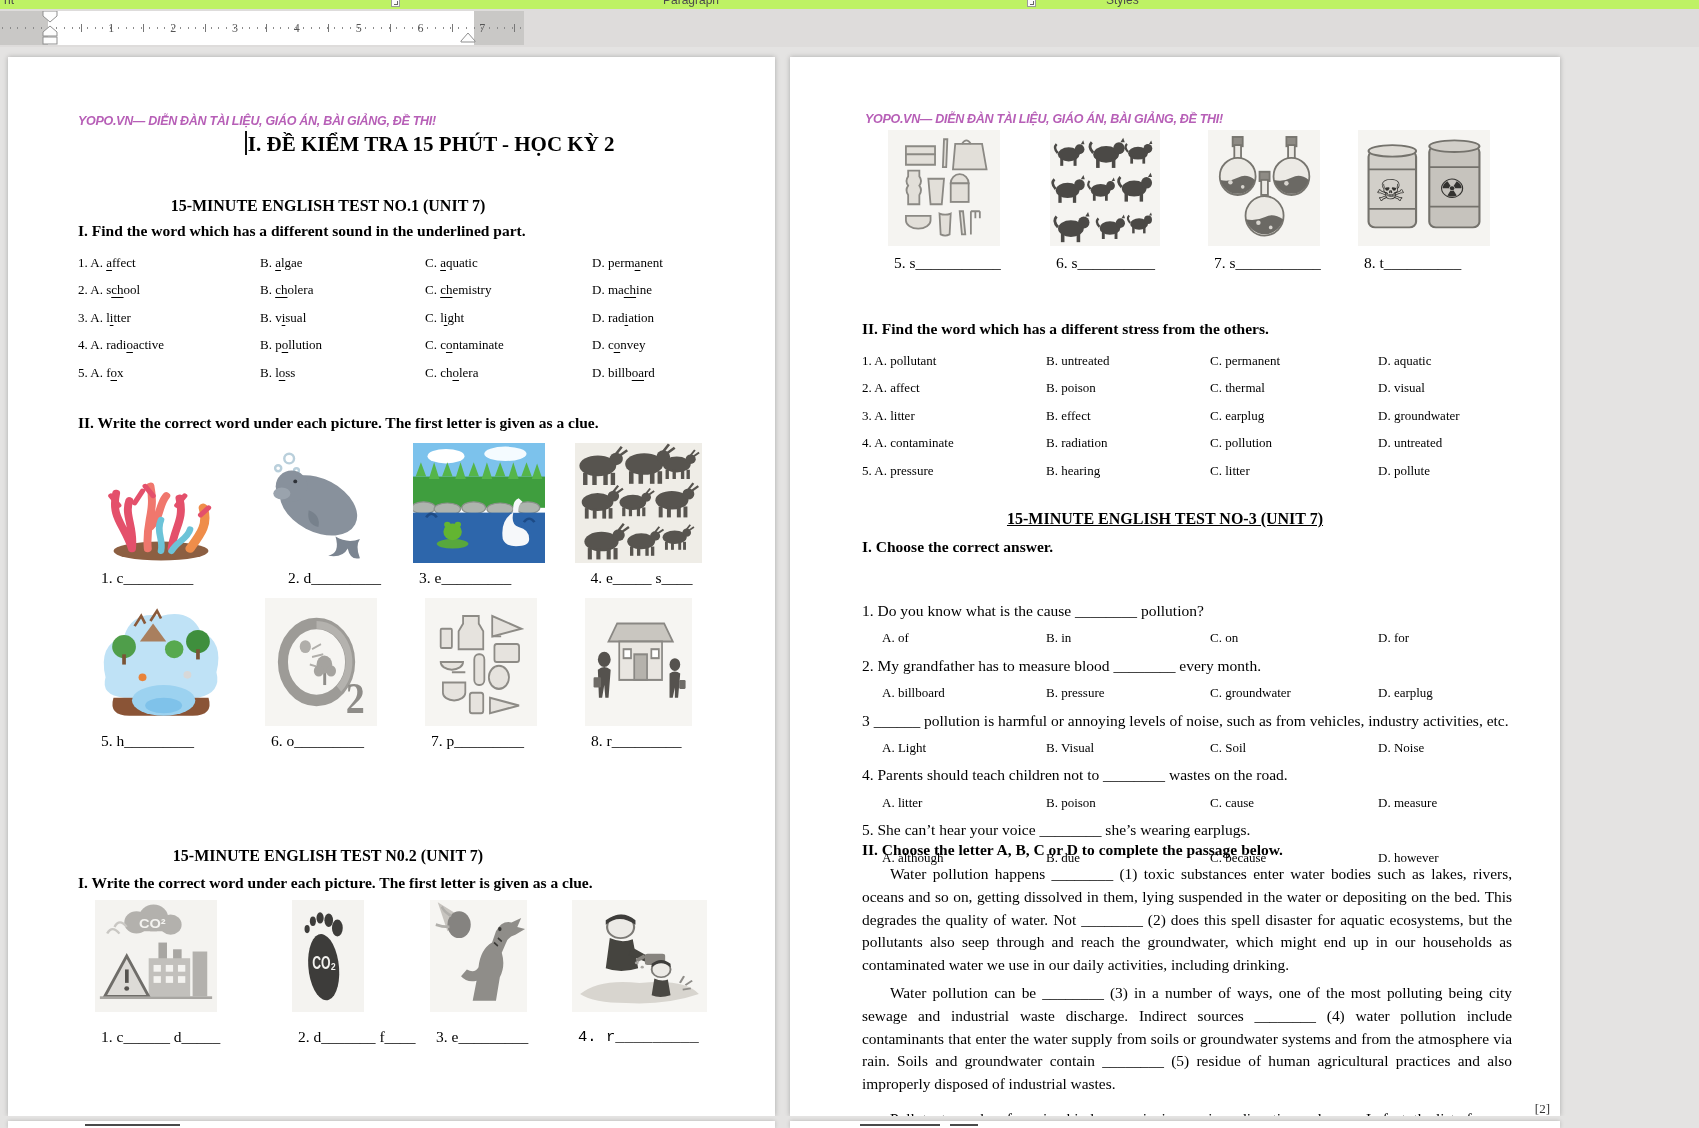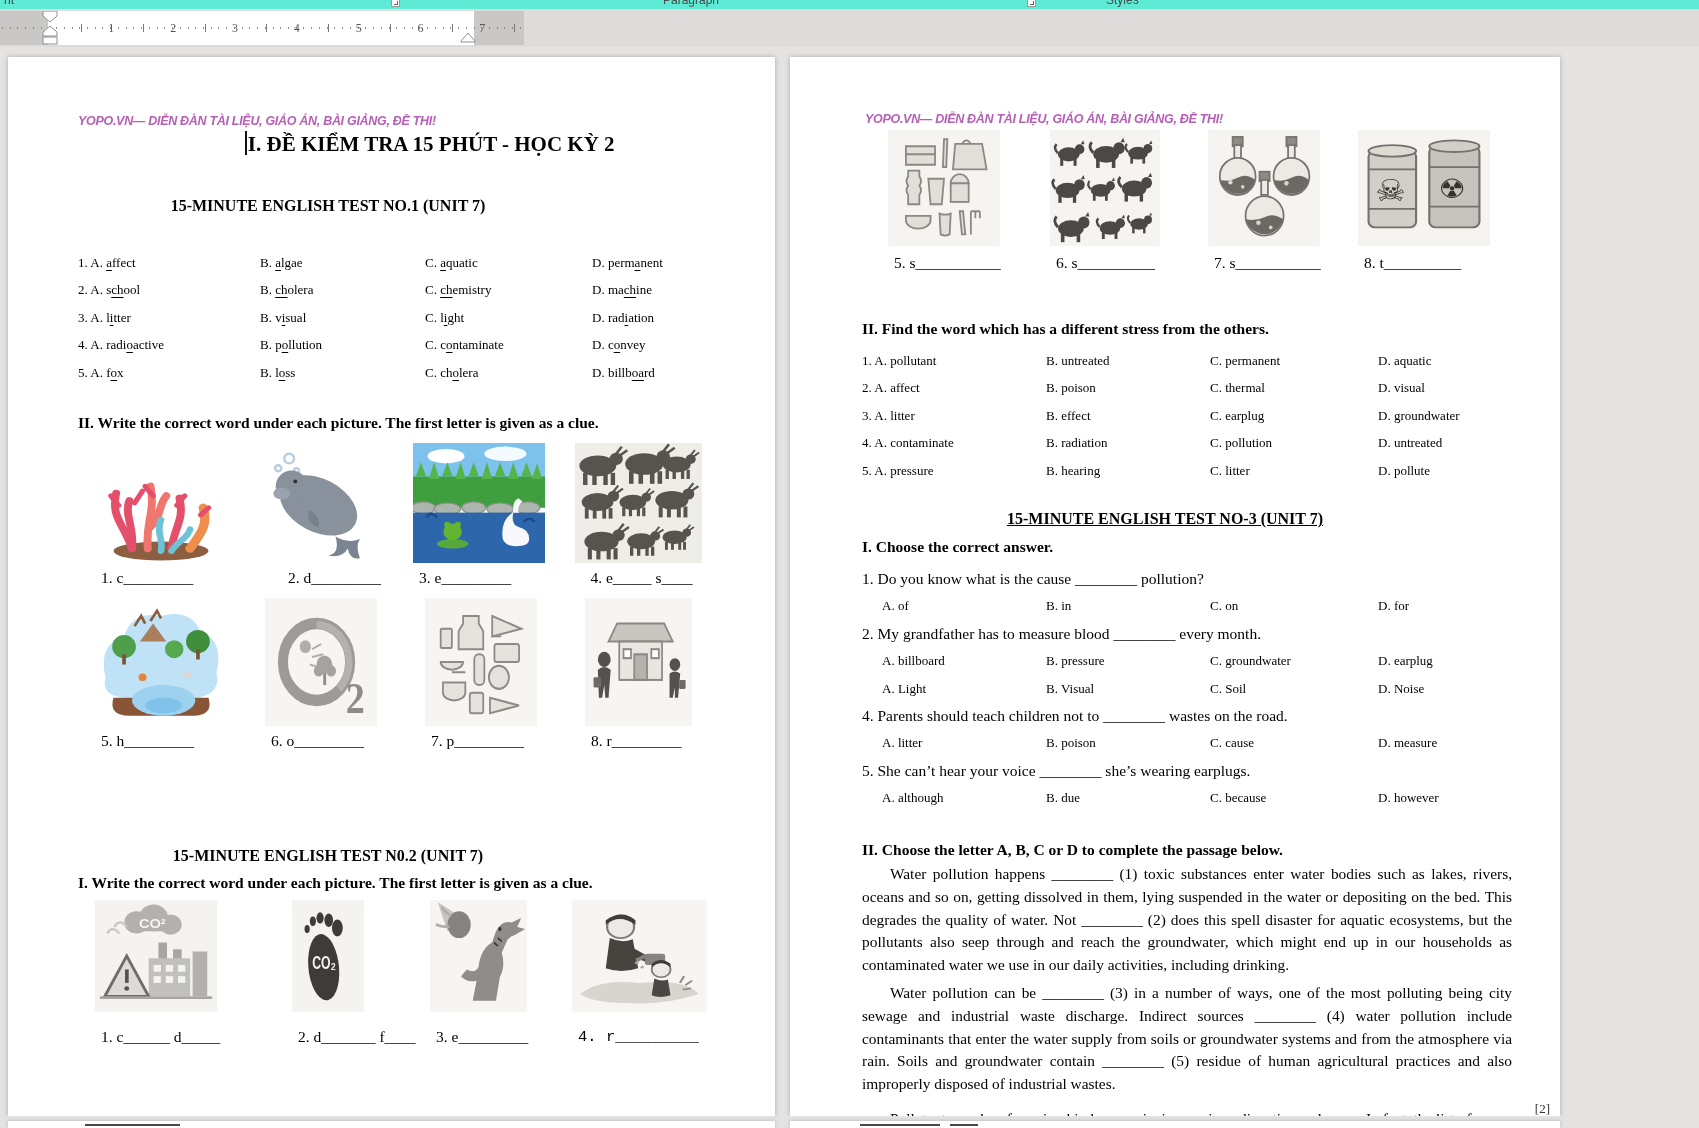--- a/index.html
+++ b/index.html
@@ -1,20 +1,20 @@
 <!DOCTYPE html>
 <html><head>
 <meta charset="utf-8">
 <style>
   *{box-sizing:border-box;margin:0;padding:0}
   html,body{width:1699px;height:1128px;overflow:hidden;background:#e4e3e2;
     font-family:"Liberation Serif",serif;-webkit-font-smoothing:antialiased}
   .stage{position:relative;width:1699px;height:1128px}
   
-  .ribbon{position:absolute;left:0;top:0;width:1699px;height:9px;background:#5eead4;overflow:hidden;
+  .ribbon{position:absolute;left:0;top:0;width:1699px;height:9px;background:#bef264;overflow:hidden;
     font-family:"Liberation Sans",sans-serif;color:#4a4a4a}
   .ribbon span.glabel{position:absolute;top:-7px;font-size:12px}
   .launcher{position:absolute;top:-2px;width:9px;height:9px;border:1px solid #9a9a9a;background:#fbfbfb}
   .launcher:after{content:"";position:absolute;right:1px;bottom:1px;width:3px;height:3px;border-right:1px solid #666;border-bottom:1px solid #666}
   
   .ruler-zone{position:absolute;left:0;top:9px;width:1699px;height:38px;background:#dedcdb}
   .ruler{position:absolute;left:0;top:2px;width:524px;height:34px;background:#c9c8c6}
   .ruler .white{position:absolute;left:48px;top:0;width:426px;height:34px;background:#ffffff}
   .ruler .ticks-minor{position:absolute;left:2px;top:16px;width:520px;height:2px;
     background-image:repeating-linear-gradient(90deg,#8c8c8c 0 1px,transparent 1px 7.73px)}
@@ -91,20 +91,21 @@
       </svg>
     </div>
   </div>
 
   <div class="page page1">
     <div class="pink" style="left:70px;top:57px">YOPO.VN— DIỄN ĐÀN TÀI LIỆU, GIÁO ÁN, BÀI GIẢNG, ĐỀ THI!</div>
     <div class="doc-title" style="top:74px">
       <span class="caret"></span><span>I. ĐỀ KIỂM TRA 15 PHÚT - HỌC KỲ 2</span>
     </div>
     <div class="test-title" style="top:140px">15-MINUTE ENGLISH TEST NO.1 (UNIT 7)</div>
+    <div class="heading" style="left:70px;top:165px">I. Find the word which has a different sound in the underlined part.</div>
     <div id="sound-rows" class="abs" style="left:70px;top:192px;width:690px">
         <div class="row4 g1">
           <div>1. A. <span class="ul">a</span>ffect</div>
           <div>B. <span class="ul">a</span>lgae</div>
           <div>C. <span class="ul">a</span>quatic</div>
           <div>D. perm<span class="ul">a</span>nent</div>
         </div>
         <div class="row4 g1">
           <div>2. A. s<span class="ul">ch</span>ool</div>
           <div>B. <span class="ul">ch</span>olera</div>
@@ -643,35 +644,36 @@
         </div>
         <div class="row4 g2">
           <div>5. A. pressure</div>
           <div>B. hearing</div>
           <div>C. litter</div>
           <div>D. pollute</div>
         </div>
       </div>
     <div class="test-title und" style="left:40px;top:453px;width:670px">15-MINUTE ENGLISH TEST NO-3 (UNIT 7)</div>
     <div class="heading" style="left:72px;top:481px">I. Choose the correct answer.</div>
-    <div id="mcq" class="abs" style="left:72px;top:508px;width:690px">
+    <div id="mcq" class="abs" style="left:72px;top:540px;width:690px">
         <div class="stem">1. Do you know what is the cause ________ pollution?</div>
         <div class="row4 g3">
           <div>A. of</div>
           <div>B. in</div>
           <div>C. on</div>
           <div>D. for</div>
         </div>
         <div class="stem">2. My grandfather has to measure blood ________ every month.</div>
         <div class="row4 g3">
           <div>A. billboard</div>
           <div>B. pressure</div>
           <div>C. groundwater</div>
           <div>D. earplug</div>
         </div>
+        <div class="stem">3 ______ pollution is harmful or annoying levels of noise, such as from vehicles, industry activities, etc.</div>
         <div class="row4 g3">
           <div>A. Light</div>
           <div>B. Visual</div>
           <div>C. Soil</div>
           <div>D. Noise</div>
         </div>
         <div class="stem">4. Parents should teach children not to ________ wastes on the road.</div>
         <div class="row4 g3">
           <div>A. litter</div>
           <div>B. poison</div>

